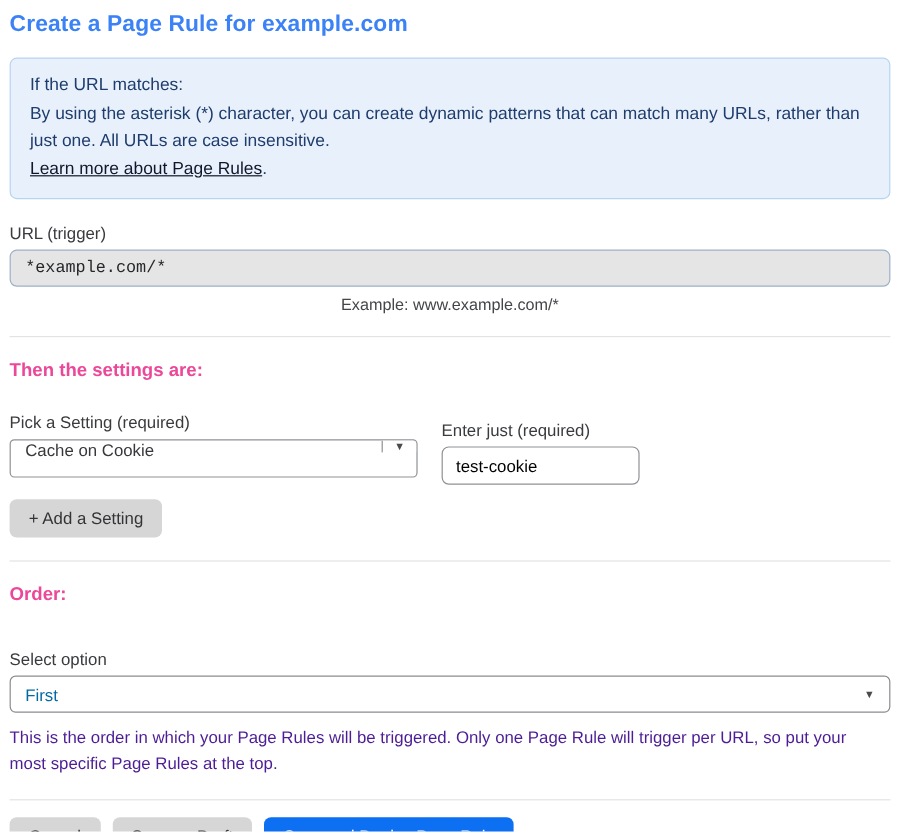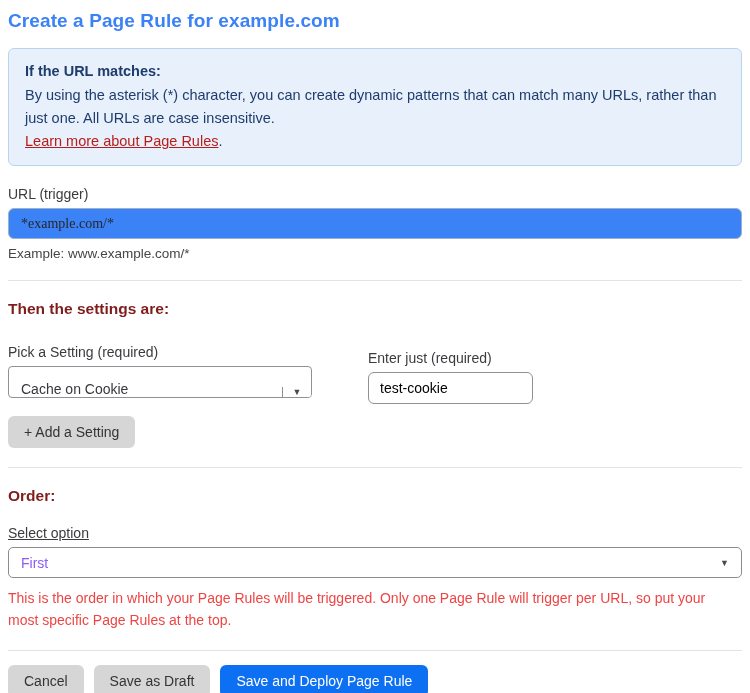--- a/index.html
+++ b/index.html
@@ -23,73 +23,74 @@
     background: #e8f1fb;
     border: 1px solid #b7d4ef;
     border-radius: 6px;
     padding: 11px 16px 12px 16px;
     color: #1e3c6d;
     font-size: 14.5px;
     line-height: 23px;
     margin-bottom: 20px;
   }
   .info-box .info-heading {
-    font-weight: bold;
+    font-weight: normal;
     margin-bottom: 1px;
   }
   .info-box a {
-    color: #b91c1c;
+    color: #0f172a;
     text-decoration: underline;
     cursor: pointer;
   }
   .field-label {
     font-size: 14px;
     color: #3a3b3e;
     margin-bottom: 6px;
   }
   .url-input {
     display: block;
     width: 100%;
     height: 31px;
-    background: #3b82f6;
+    background: #e5e5e5;
     border: 1px solid #9db0c9;
     border-radius: 6px;
     padding: 0 12px;
-    font-family: Liberation Serif, serif;
+    font-family: Liberation Mono, monospace;
     font-size: 14px;
     color: #26272a;
     outline: none;
   }
   .field-hint {
     font-size: 13.5px;
     color: #45464a;
     margin-top: 7px;
+    text-align: center;
   }
   .divider {
     border: none;
     border-top: 1px solid #e3e3e4;
     margin: 19px 0 0 0;
   }
   .section-heading {
     font-size: 15.5px;
     font-weight: bold;
-    color: #7f1d1d;
+    color: #ec4899;
     margin-top: 19px;
   }
   .settings-row {
     display: flex;
     align-items: flex-start;
     margin-top: 26px;
   }
   .setting-col { width: 340px; }
   .value-col { margin-left: 20px; margin-top: 6px; }
   .select-box {
     display: flex;
-    align-items: flex-end;
-    width: 304px;
+    align-items: flex-start;
+    width: 340px;
     height: 32px;
     background: #ffffff;
     border: 1px solid #909196;
     border-radius: 4px;
     cursor: pointer;
     overflow: hidden;
   }
   .select-box .select-text {
     flex: 1;
     display: flex;
@@ -149,39 +150,39 @@
     height: 31px;
     background: #ffffff;
     border: 1px solid #8b8c91;
     border-radius: 5px;
     padding: 0 12px;
     cursor: pointer;
   }
   .order-select .order-text {
     flex: 1;
     font-size: 14px;
-    color: #8b5cf6;
+    color: #0369a1;
   }
   .order-select .order-arrow {
     color: #4a4b4e;
     font-size: 9px;
   }
   .order-help {
     font-size: 14px;
-    color: #ef4444;
+    color: #4c1d95;
     line-height: 22px;
     margin-top: 9px;
     max-width: 720px;
   }
   .footer-buttons {
     display: flex;
     gap: 10px;
     margin-top: 14px;
   }
-  .mt20 { margin-top: 20px; text-decoration: underline; }
+  .mt20 { margin-top: 36px; }
 </style>
 </head>
 <body>
 
 
 
 <h1 class="page-title">Create a Page Rule for example.com</h1>
 
 <div class="info-box">
   <div class="info-heading">If the URL matches:</div>

